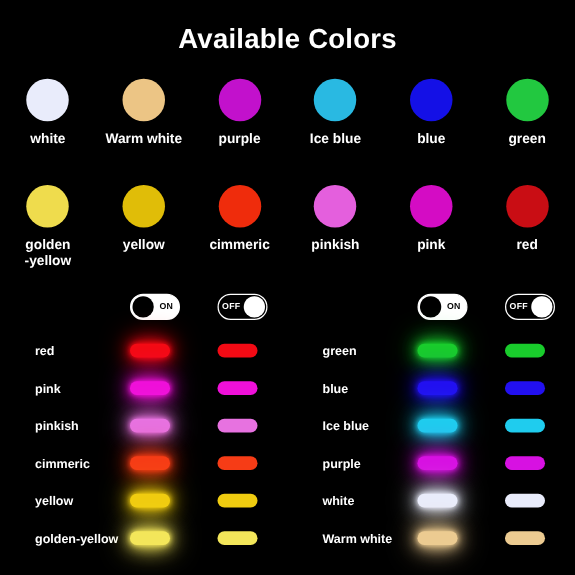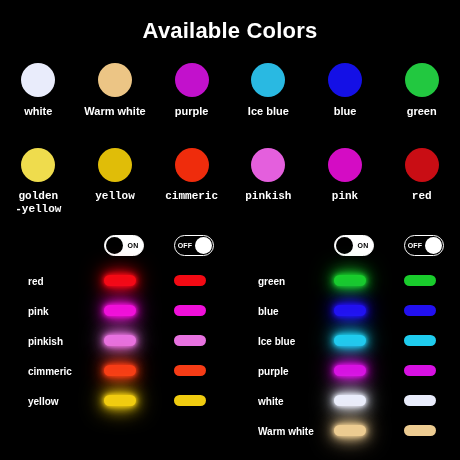--- a/index.html
+++ b/index.html
@@ -30,21 +30,21 @@
   }
 
   
   .swatch-grid {
     position: absolute;
     left: 0;
     width: 460px;
     display: flex;
   }
   #swatch-row-1 { top: 63px; }
-  #swatch-row-2 { top: 148px; font-family: Liberation Mono, monospace; }
+  #swatch-row-2 { top: 148px; }
 
   .swatch-cell {
     flex: 1 1 0;
     display: flex;
     flex-direction: column;
     align-items: center;
   }
   .swatch-dot {
     width: 34px;
     height: 34px;
@@ -246,20 +246,25 @@
   <div class="list-row">
     <span class="row-label">cimmeric</span>
     <span class="pill pill-glow" style="background: rgb(246, 60, 22); box-shadow: rgb(246, 60, 22) 0px 0px 4px, rgb(246, 60, 22) 0px 0px 9px, rgb(246, 60, 22) 0px 0px 16px, rgb(246, 60, 22) 0px 0px 24px;"></span>
     <span class="pill pill-plain" style="background: rgb(246, 60, 22);"></span>
   </div>
   <div class="list-row">
     <span class="row-label">yellow</span>
     <span class="pill pill-glow" style="background: rgb(240, 204, 16); box-shadow: rgb(240, 204, 16) 0px 0px 4px, rgb(240, 204, 16) 0px 0px 9px, rgb(240, 204, 16) 0px 0px 16px, rgb(240, 204, 16) 0px 0px 24px;"></span>
     <span class="pill pill-plain" style="background: rgb(240, 204, 16);"></span>
   </div>
+  <div class="list-row">
+    <span class="row-label">golden-yellow</span>
+    <span class="pill pill-glow" style="background: rgb(243, 230, 90); box-shadow: rgb(243, 230, 90) 0px 0px 4px, rgb(243, 230, 90) 0px 0px 9px, rgb(243, 230, 90) 0px 0px 16px, rgb(243, 230, 90) 0px 0px 24px;"></span>
+    <span class="pill pill-plain" style="background: rgb(243, 230, 90);"></span>
+  </div>
 </div>
 
 <div class="list-col" id="list-col-right">
   <div class="list-row">
     <span class="row-label">green</span>
     <span class="pill pill-glow" style="background: rgb(25, 204, 44); box-shadow: rgb(25, 204, 44) 0px 0px 4px, rgb(25, 204, 44) 0px 0px 9px, rgb(25, 204, 44) 0px 0px 16px, rgb(25, 204, 44) 0px 0px 24px;"></span>
     <span class="pill pill-plain" style="background: rgb(25, 204, 44);"></span>
   </div>
   <div class="list-row">
     <span class="row-label">blue</span>

